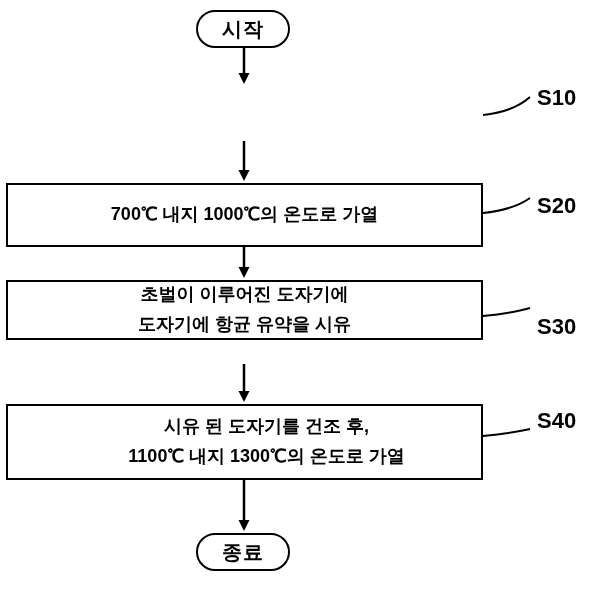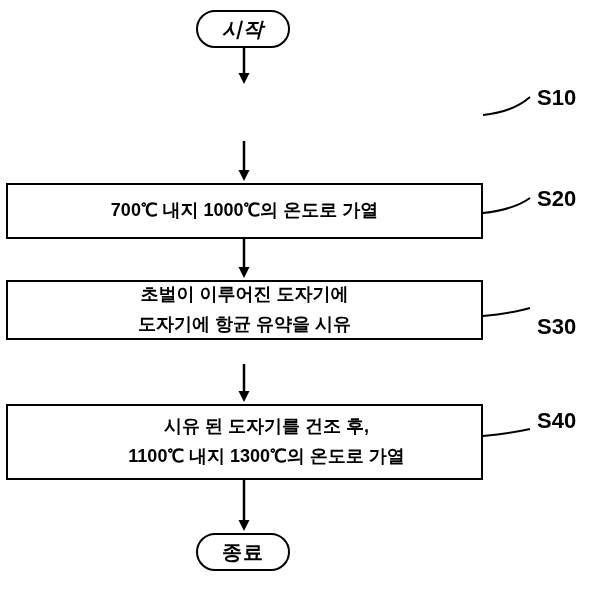--- a/index.html
+++ b/index.html
@@ -84,31 +84,31 @@
       <line x1="244" y1="480" x2="244" y2="521" stroke="#000" stroke-width="2.5"></line>
       <polygon points="238.5,520 249.5,520 244,531" fill="#000"></polygon>
     </g>
 
     <path d="M 483 115 Q 513 112 530 97" fill="none" stroke="#000" stroke-width="2"></path>
     <path d="M 483 213 Q 513 210 530 198" fill="none" stroke="#000" stroke-width="2"></path>
     <path d="M 483 316 Q 513 313 530 308" fill="none" stroke="#000" stroke-width="2"></path>
     <path d="M 483 436 Q 513 433 530 429" fill="none" stroke="#000" stroke-width="2"></path>
   </svg>
 
-  <div class="terminal" style="top:10px;font-style:italic;">
+  <div class="terminal" style="top:10px;">
     <span>시작</span>
   </div>
 
   <div class="step-label" style="top:87px;">S10</div>
 
-  <div class="process" style="top:183px; height:56px;">
+  <div class="process" style="top:183px; height:64px;">
     <div>700℃ 내지 1000℃의 온도로 가열</div>
     <div></div>
   </div>
-  <div class="step-label" style="top:188px;text-align:center;">S20</div>
+  <div class="step-label" style="top:195px;text-align:center;">S20</div>
 
   <div class="process" style="top:280px; height:60px;">
     <div>초벌이 이루어진 도자기에</div>
     <div>도자기에 항균 유약을 시유</div>
   </div>
   <div class="step-label" style="top:316px;">S30</div>
 
   <div class="process" style="top:404px; height:76px;padding-left:44px;">
     <div>시유 된 도자기를 건조 후,</div>
     <div>1100℃ 내지 1300℃의 온도로 가열</div>

